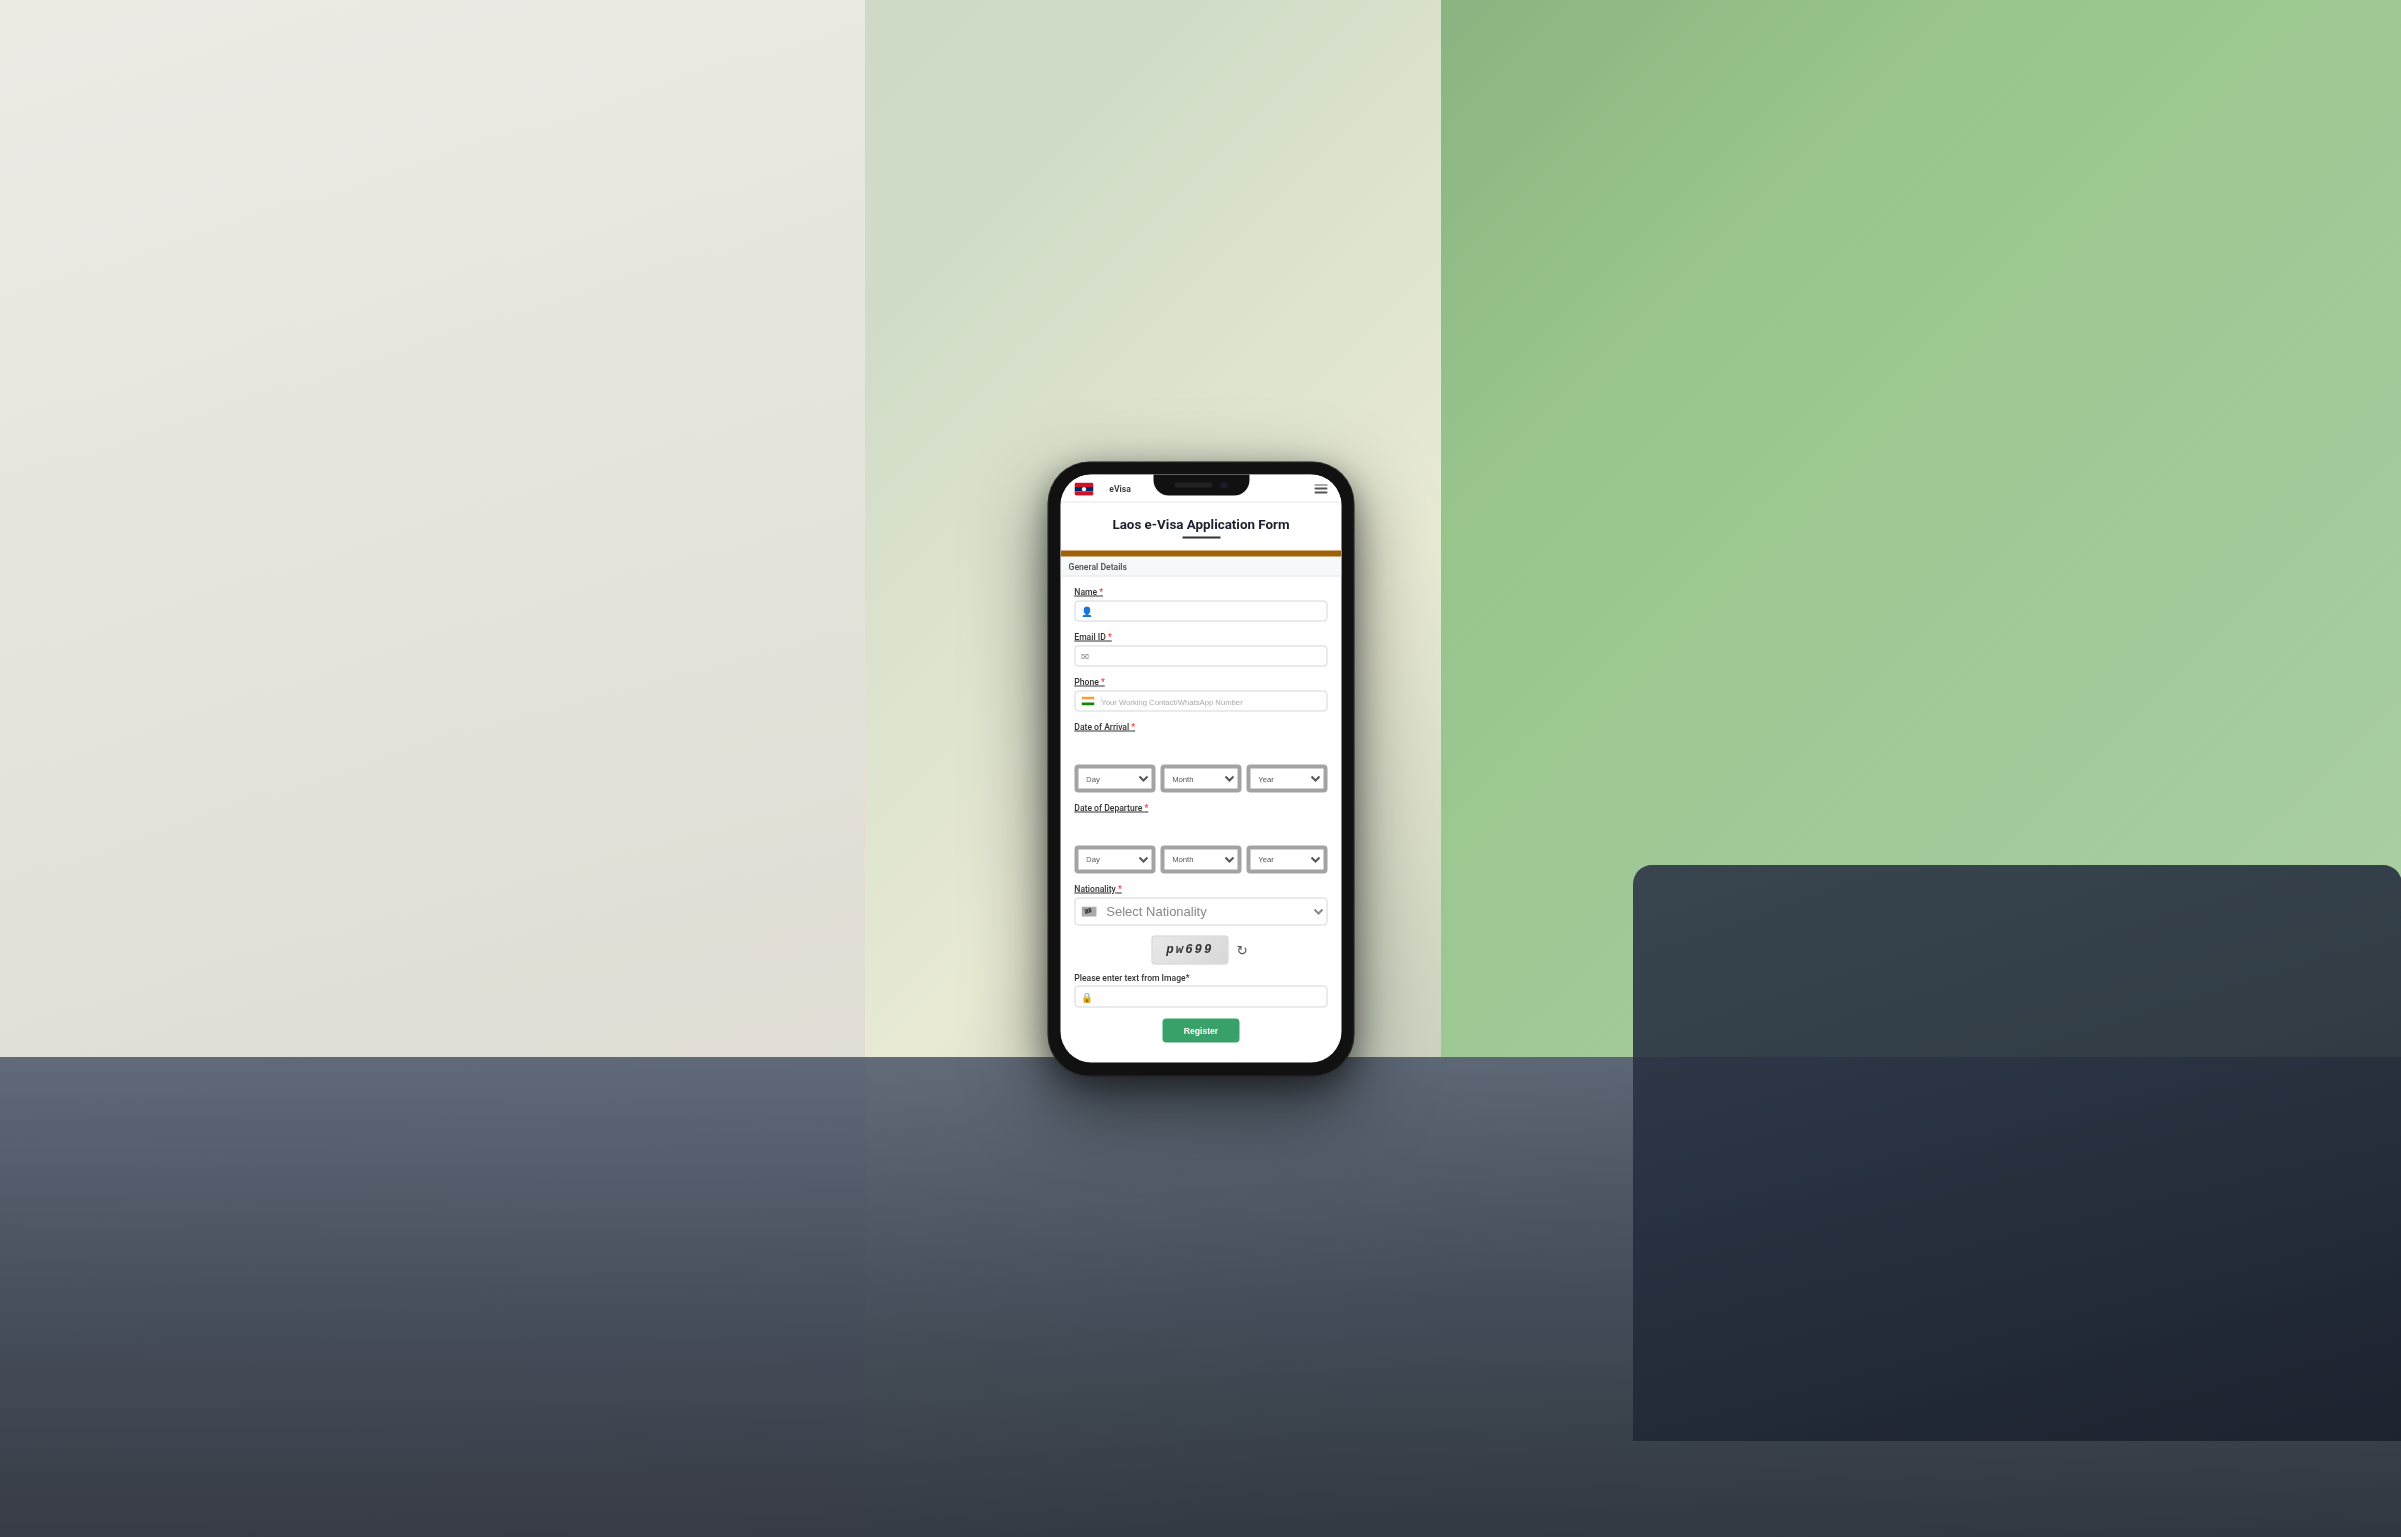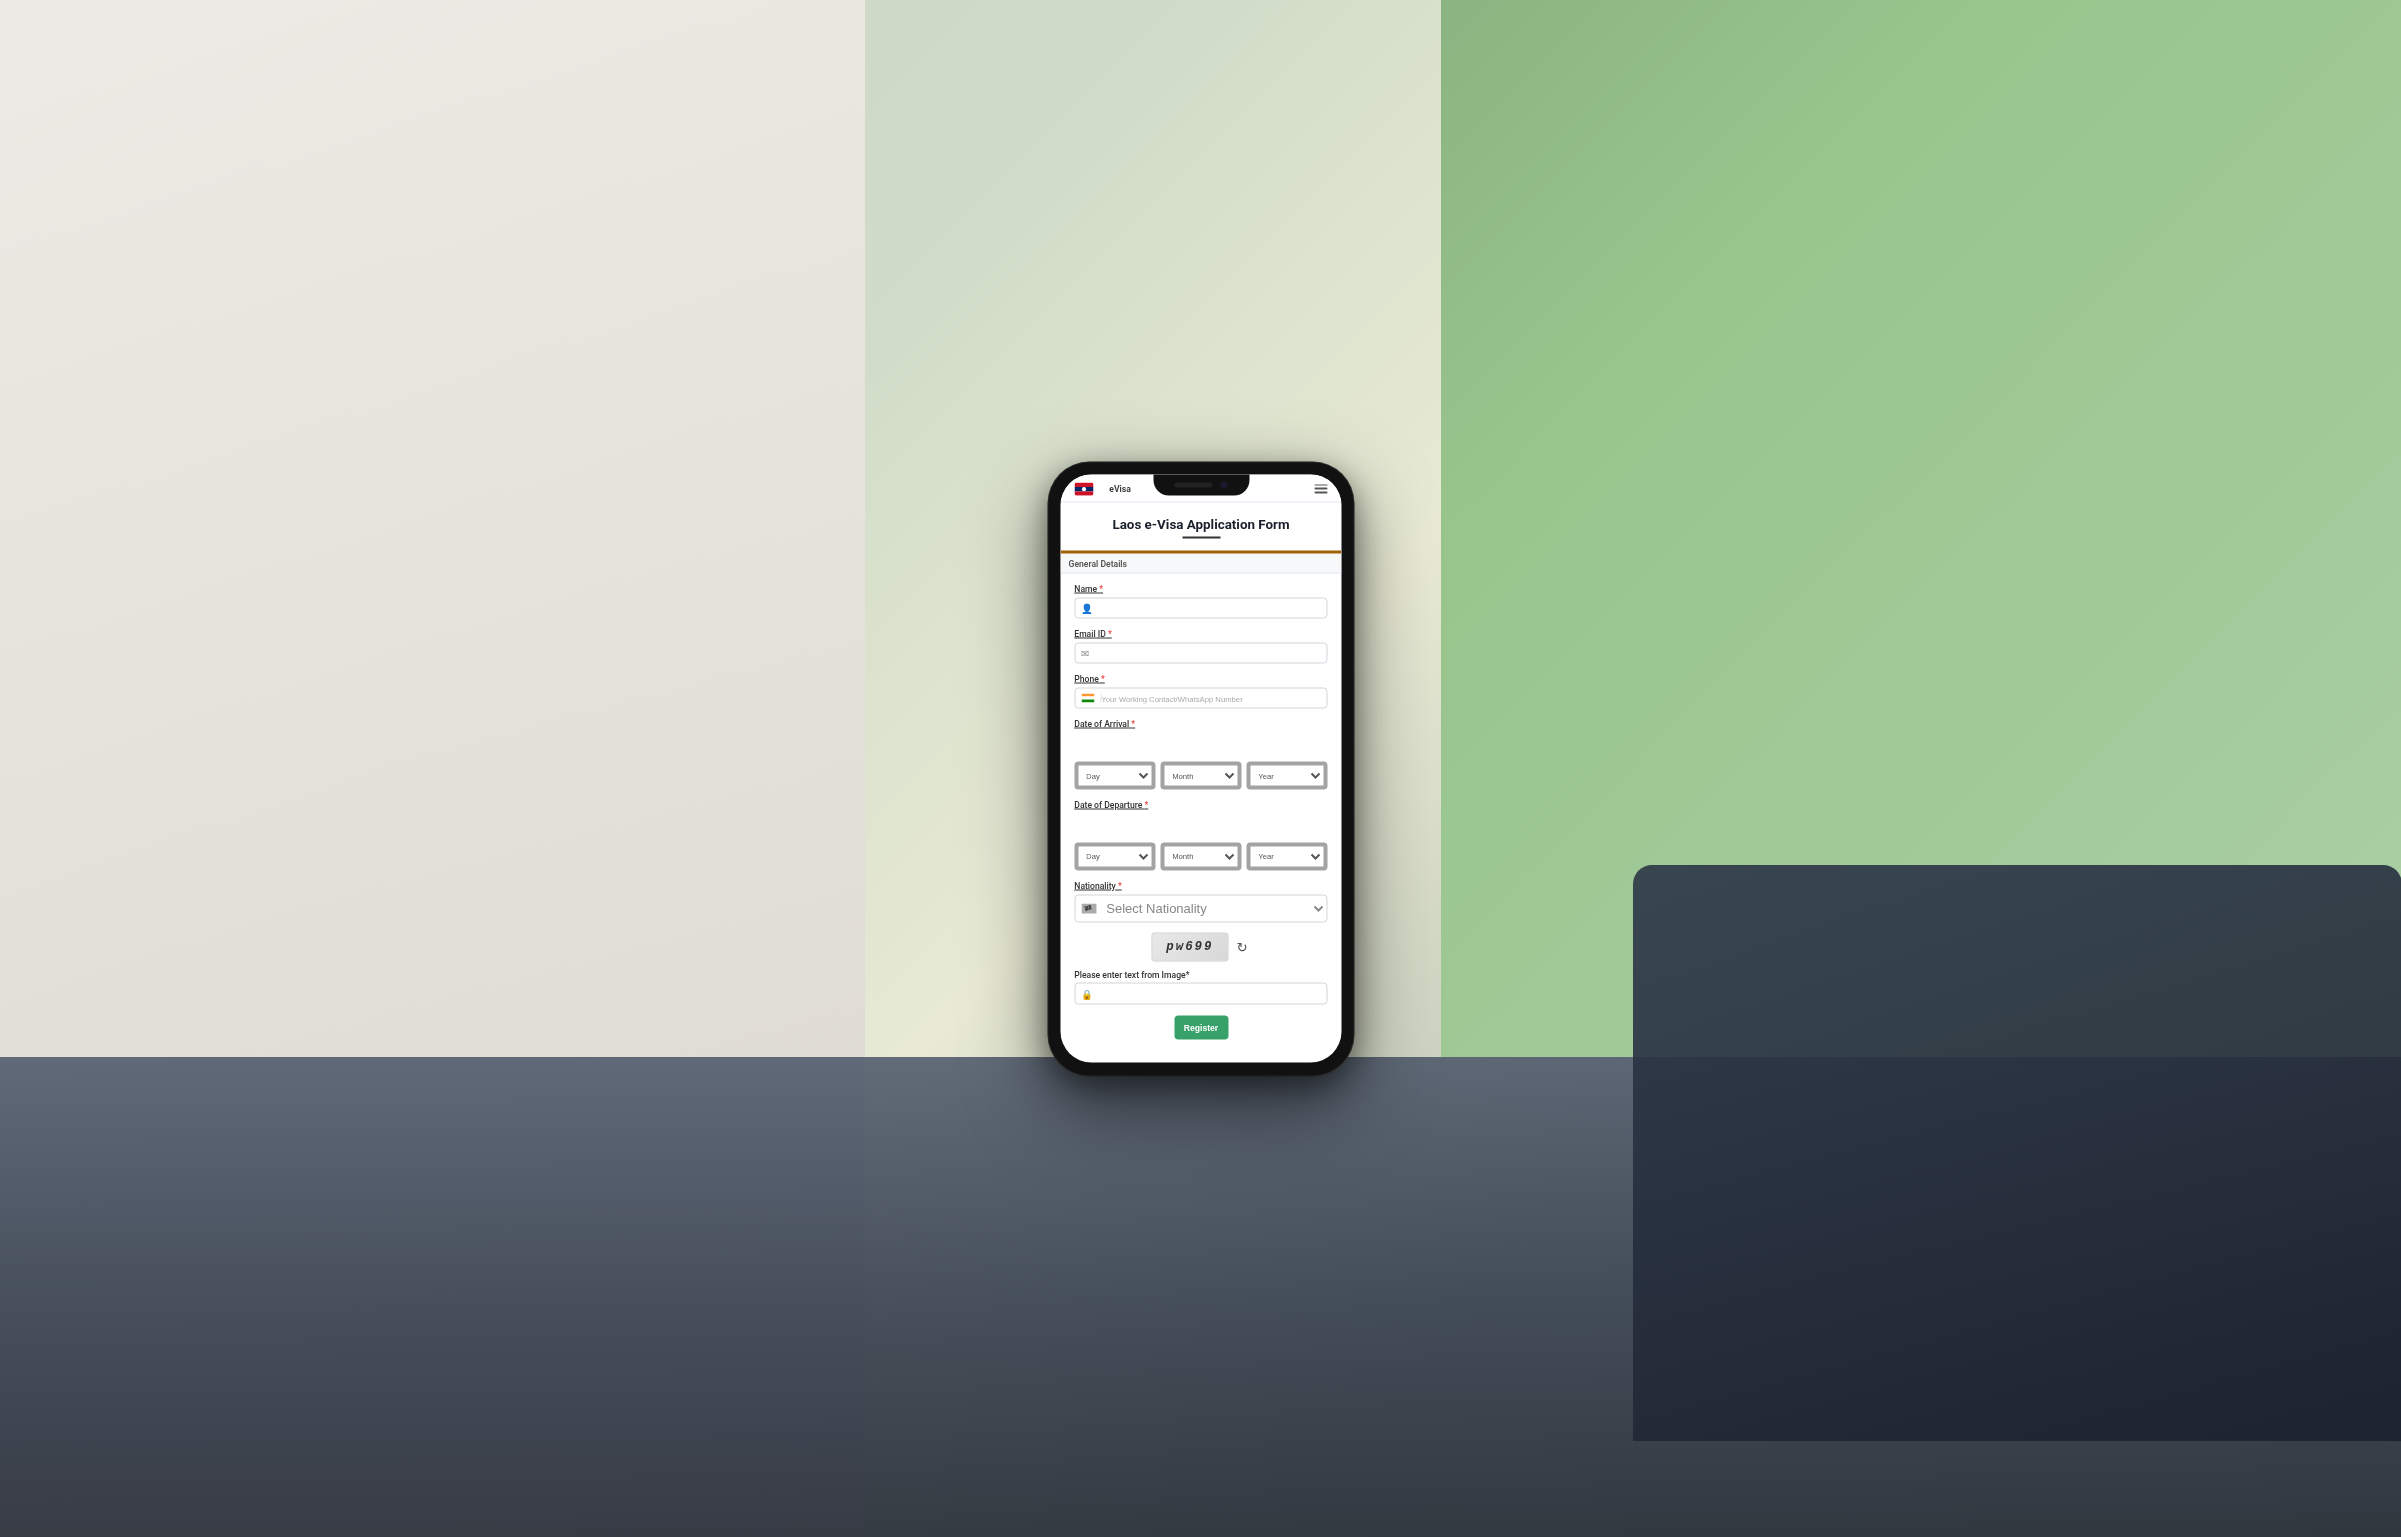--- a/index.html
+++ b/index.html
@@ -185,21 +185,21 @@
     }
 
     
     .section-label {
       font-size: 8.6px;
       font-weight: 600;
       color: #555;
       background: #f7f8fa;
       padding: 4.8px 7.7px;
       margin: 0 -13.4px 9.6px;
-      border-top: 3px solid #a16207;
+      border-top: 6px solid #a16207;
       border-bottom: 1px solid #e2e8f0;
     }
 
     
     .field-group {
       margin-bottom: 9.6px;
     }
 
     .field-label {
       font-size: 8.6px;
@@ -351,21 +351,21 @@
     .captcha-label {
       font-size: 8.6px;
       font-weight: 500;
       color: #333;
       margin-bottom: 3.8px;
     }
 
     
     .register-btn {
       display: block;
-      width: 54px;
+      width: 77px;
       margin: 11.5px auto 0;
       background: #38a169;
       color: #fff;
       border: none;
       border-radius: 3.8px;
       padding: 6.7px 0;
       font-size: 8.6px;
       font-weight: 600;
       text-align: center;
       cursor: pointer;

